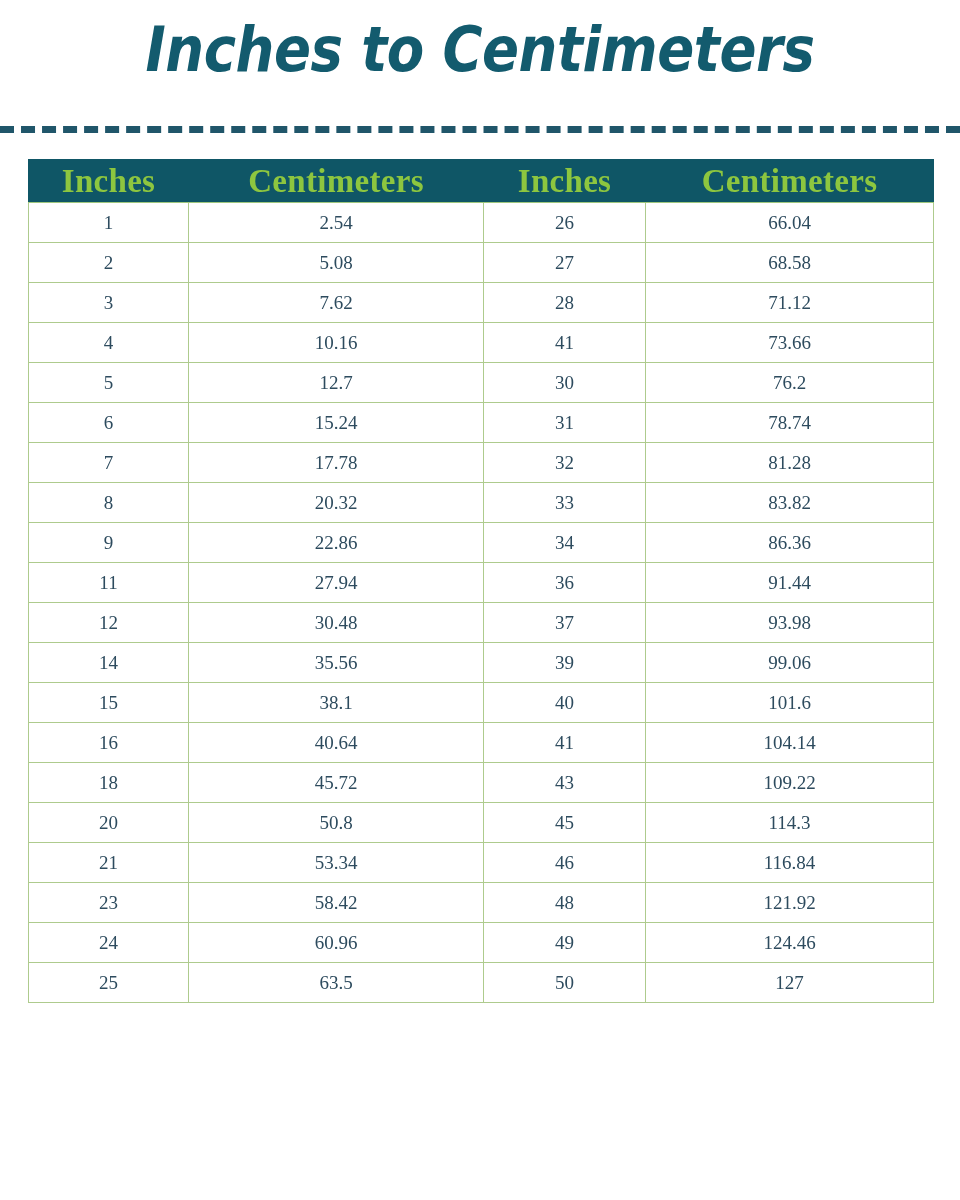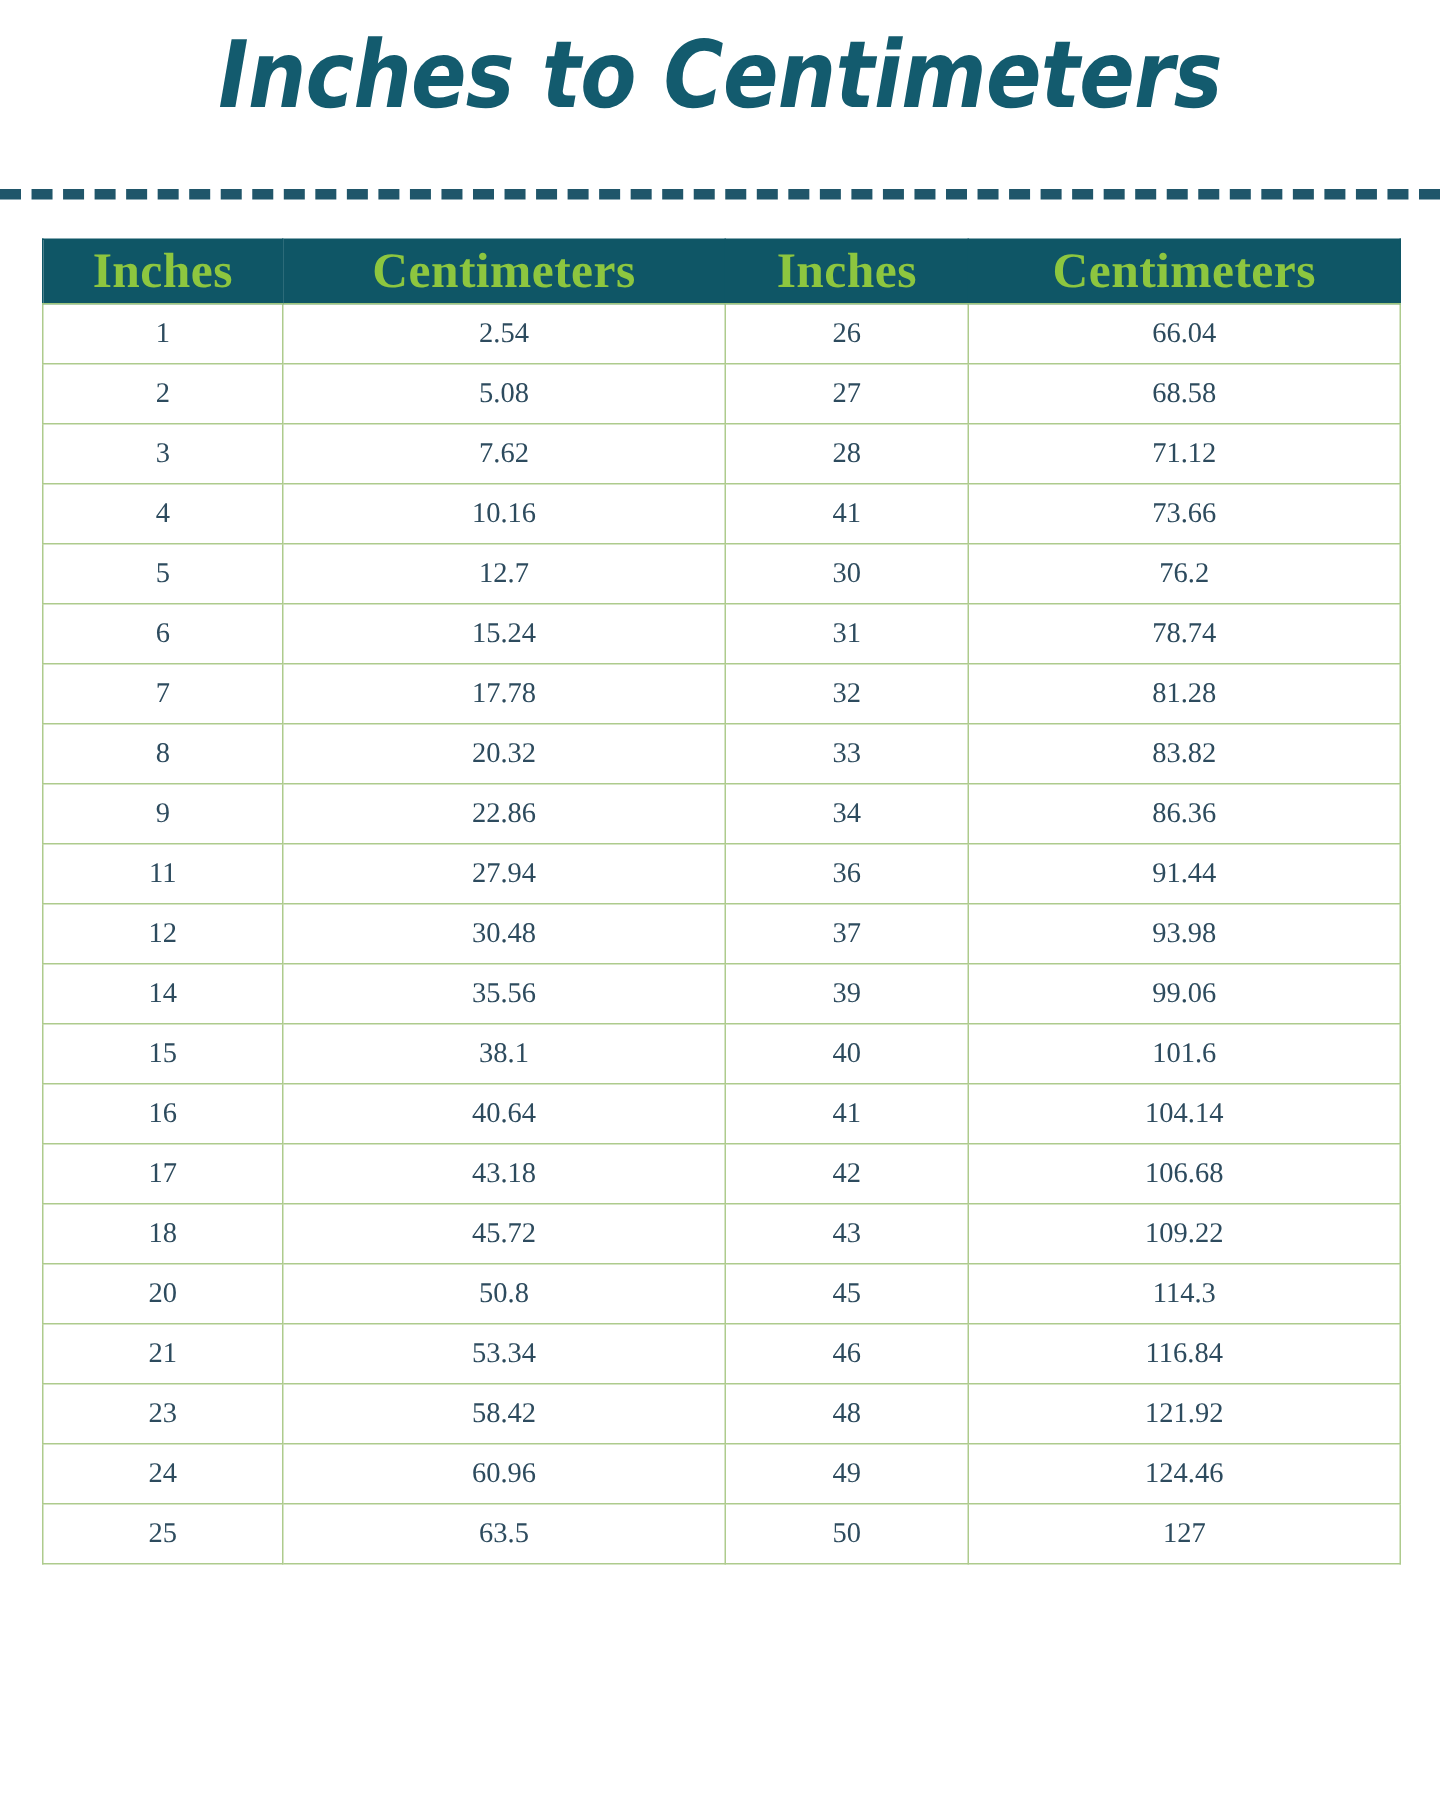--- a/index.html
+++ b/index.html
@@ -192,26 +192,20 @@
           <td>40</td>
           <td>101.6</td>
         </tr>
         <tr>
           <td>16</td>
           <td>40.64</td>
           <td>41</td>
           <td>104.14</td>
         </tr>
         <tr>
-          <td>17</td>
-          <td>43.18</td>
-          <td>42</td>
-          <td>106.68</td>
-        </tr>
-        <tr>
           <td>18</td>
           <td>45.72</td>
           <td>43</td>
           <td>109.22</td>
         </tr>
         <tr>
           <td>20</td>
           <td>50.8</td>
           <td>45</td>
           <td>114.3</td>

